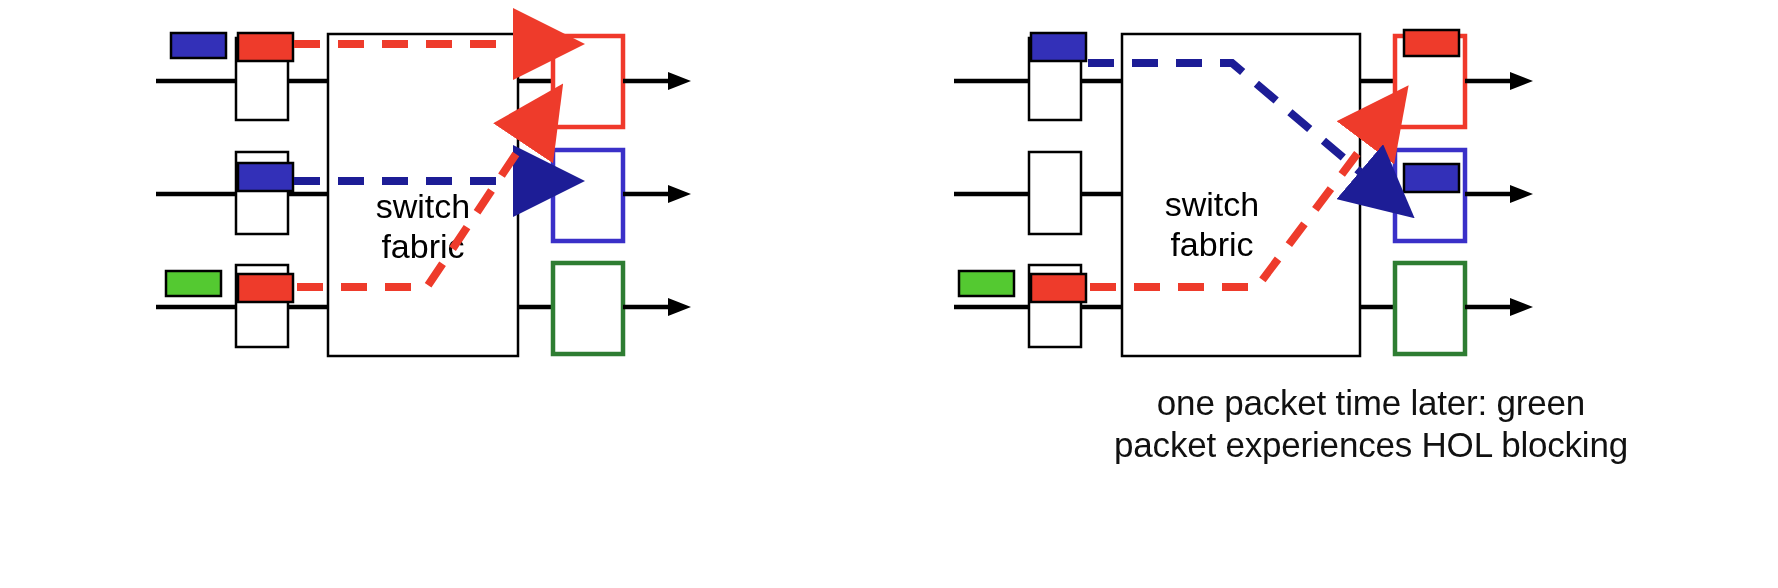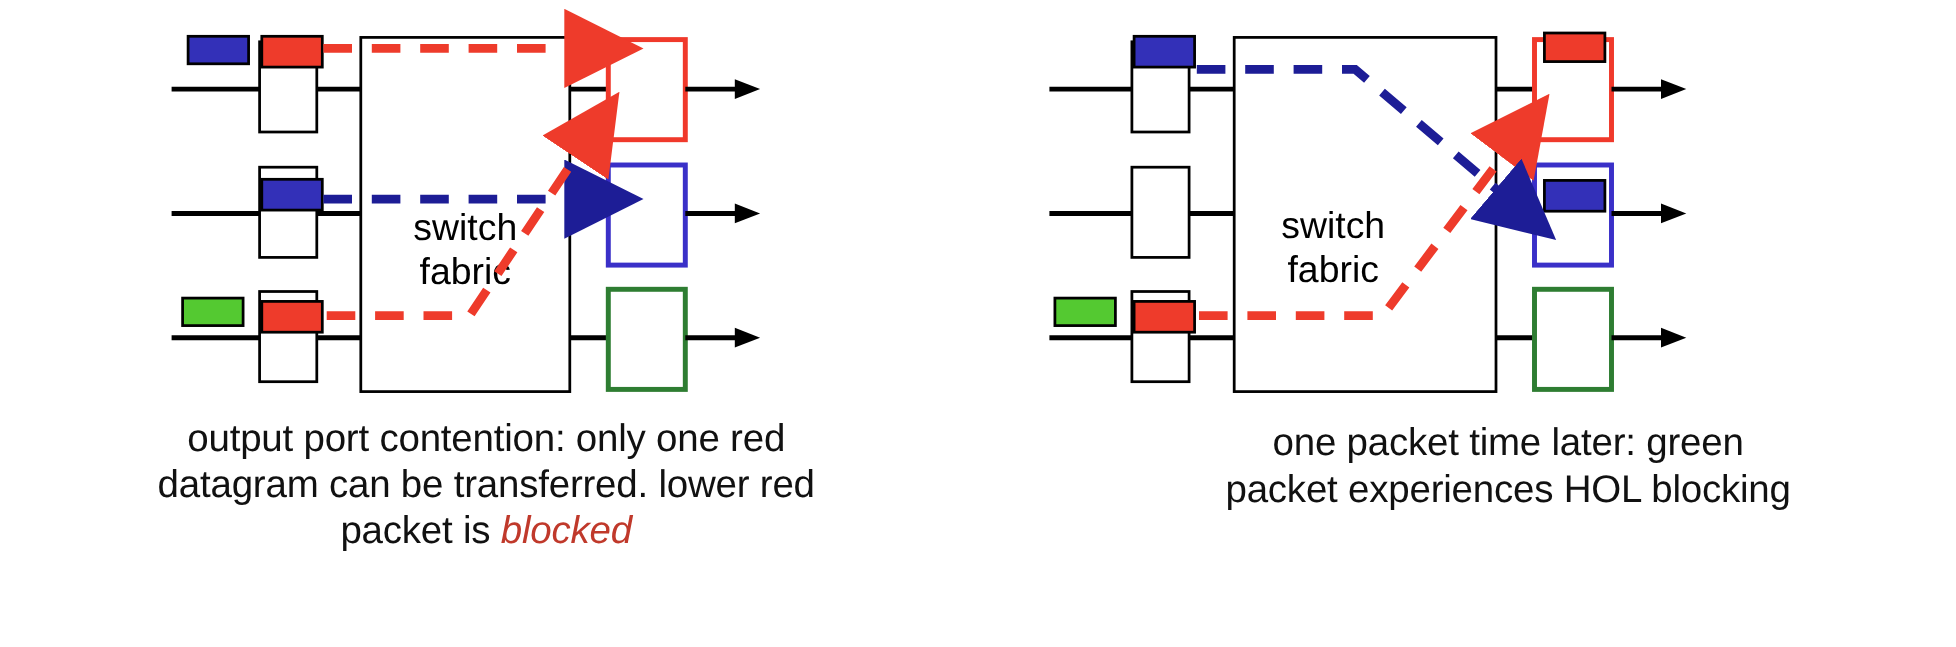--- a/index.html
+++ b/index.html
@@ -75,25 +75,20 @@
       <line x1="591" y1="307" x2="648" y2="307" stroke="#000" stroke-width="4.5"></line>
       <path d="M636,298 L659,307 L636,316 z" fill="#000"></path>
 
       <path d="M262,44 L497,44" fill="none" stroke="#ee3b2b" stroke-width="8" stroke-dasharray="26,18" marker-end="url(#ahRedL)"></path>
 
       <path d="M262,181 L497,181" fill="none" stroke="#1d1d96" stroke-width="8" stroke-dasharray="26,18" marker-end="url(#ahBlueL)"></path>
 
       <path d="M265,287 L395,287 L500,130" fill="none" stroke="#ee3b2b" stroke-width="8" stroke-dasharray="26,18" marker-end="url(#ahRedL)"></path>
     </svg>
 
-    <div class="cap" id="caption-left">
-      <span class="ln">output port contention: only one red</span>
-      <span class="ln">datagram can be transferred. lower red</span>
-      <span class="ln"><span>packet is </span><span class="blocked">blocked</span></span>
-    </div>
   </div>
 
   <div class="panel" id="panel-right">
     <svg width="878" height="380" viewBox="0 0 878 380">
       <defs>
         <marker id="ahRedR" markerWidth="9" markerHeight="9" refX="2" refY="4.5" orient="auto">
           <path d="M0,0 L9,4.5 L0,9 z" fill="#ee3b2b"></path>
         </marker>
         <marker id="ahBlueR" markerWidth="9" markerHeight="9" refX="2" refY="4.5" orient="auto">
           <path d="M0,0 L9,4.5 L0,9 z" fill="#1d1d96"></path>

